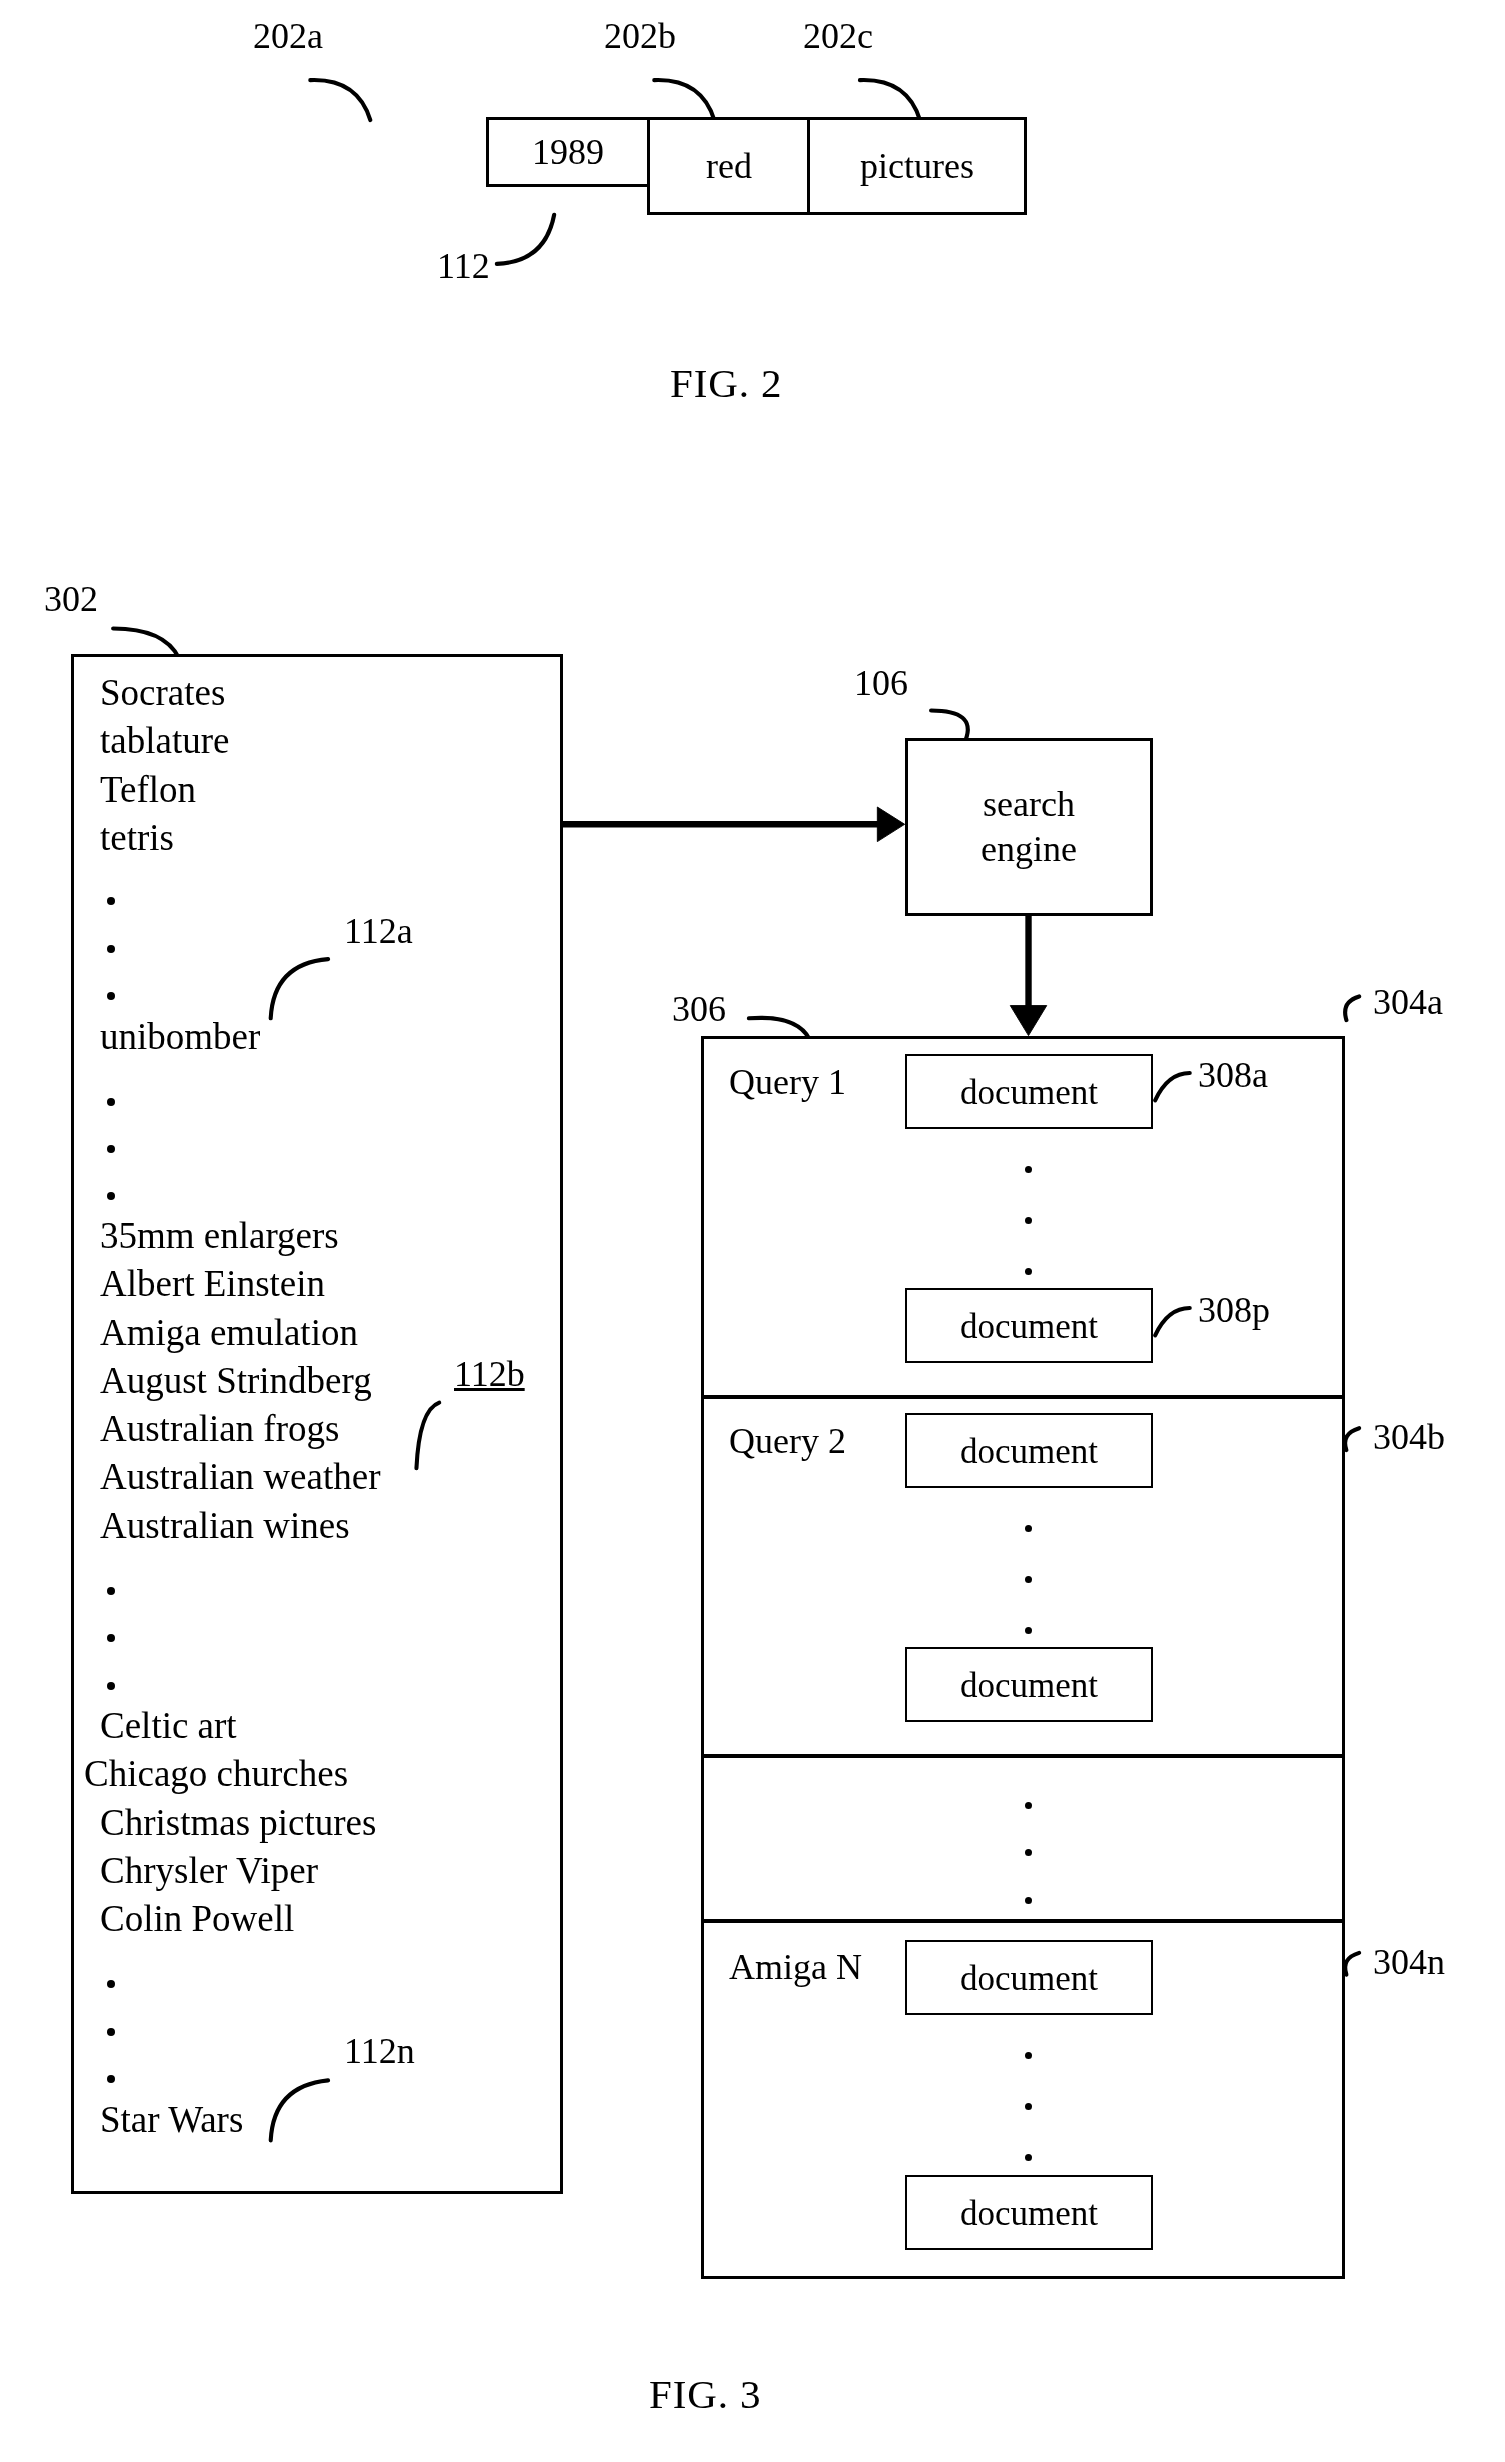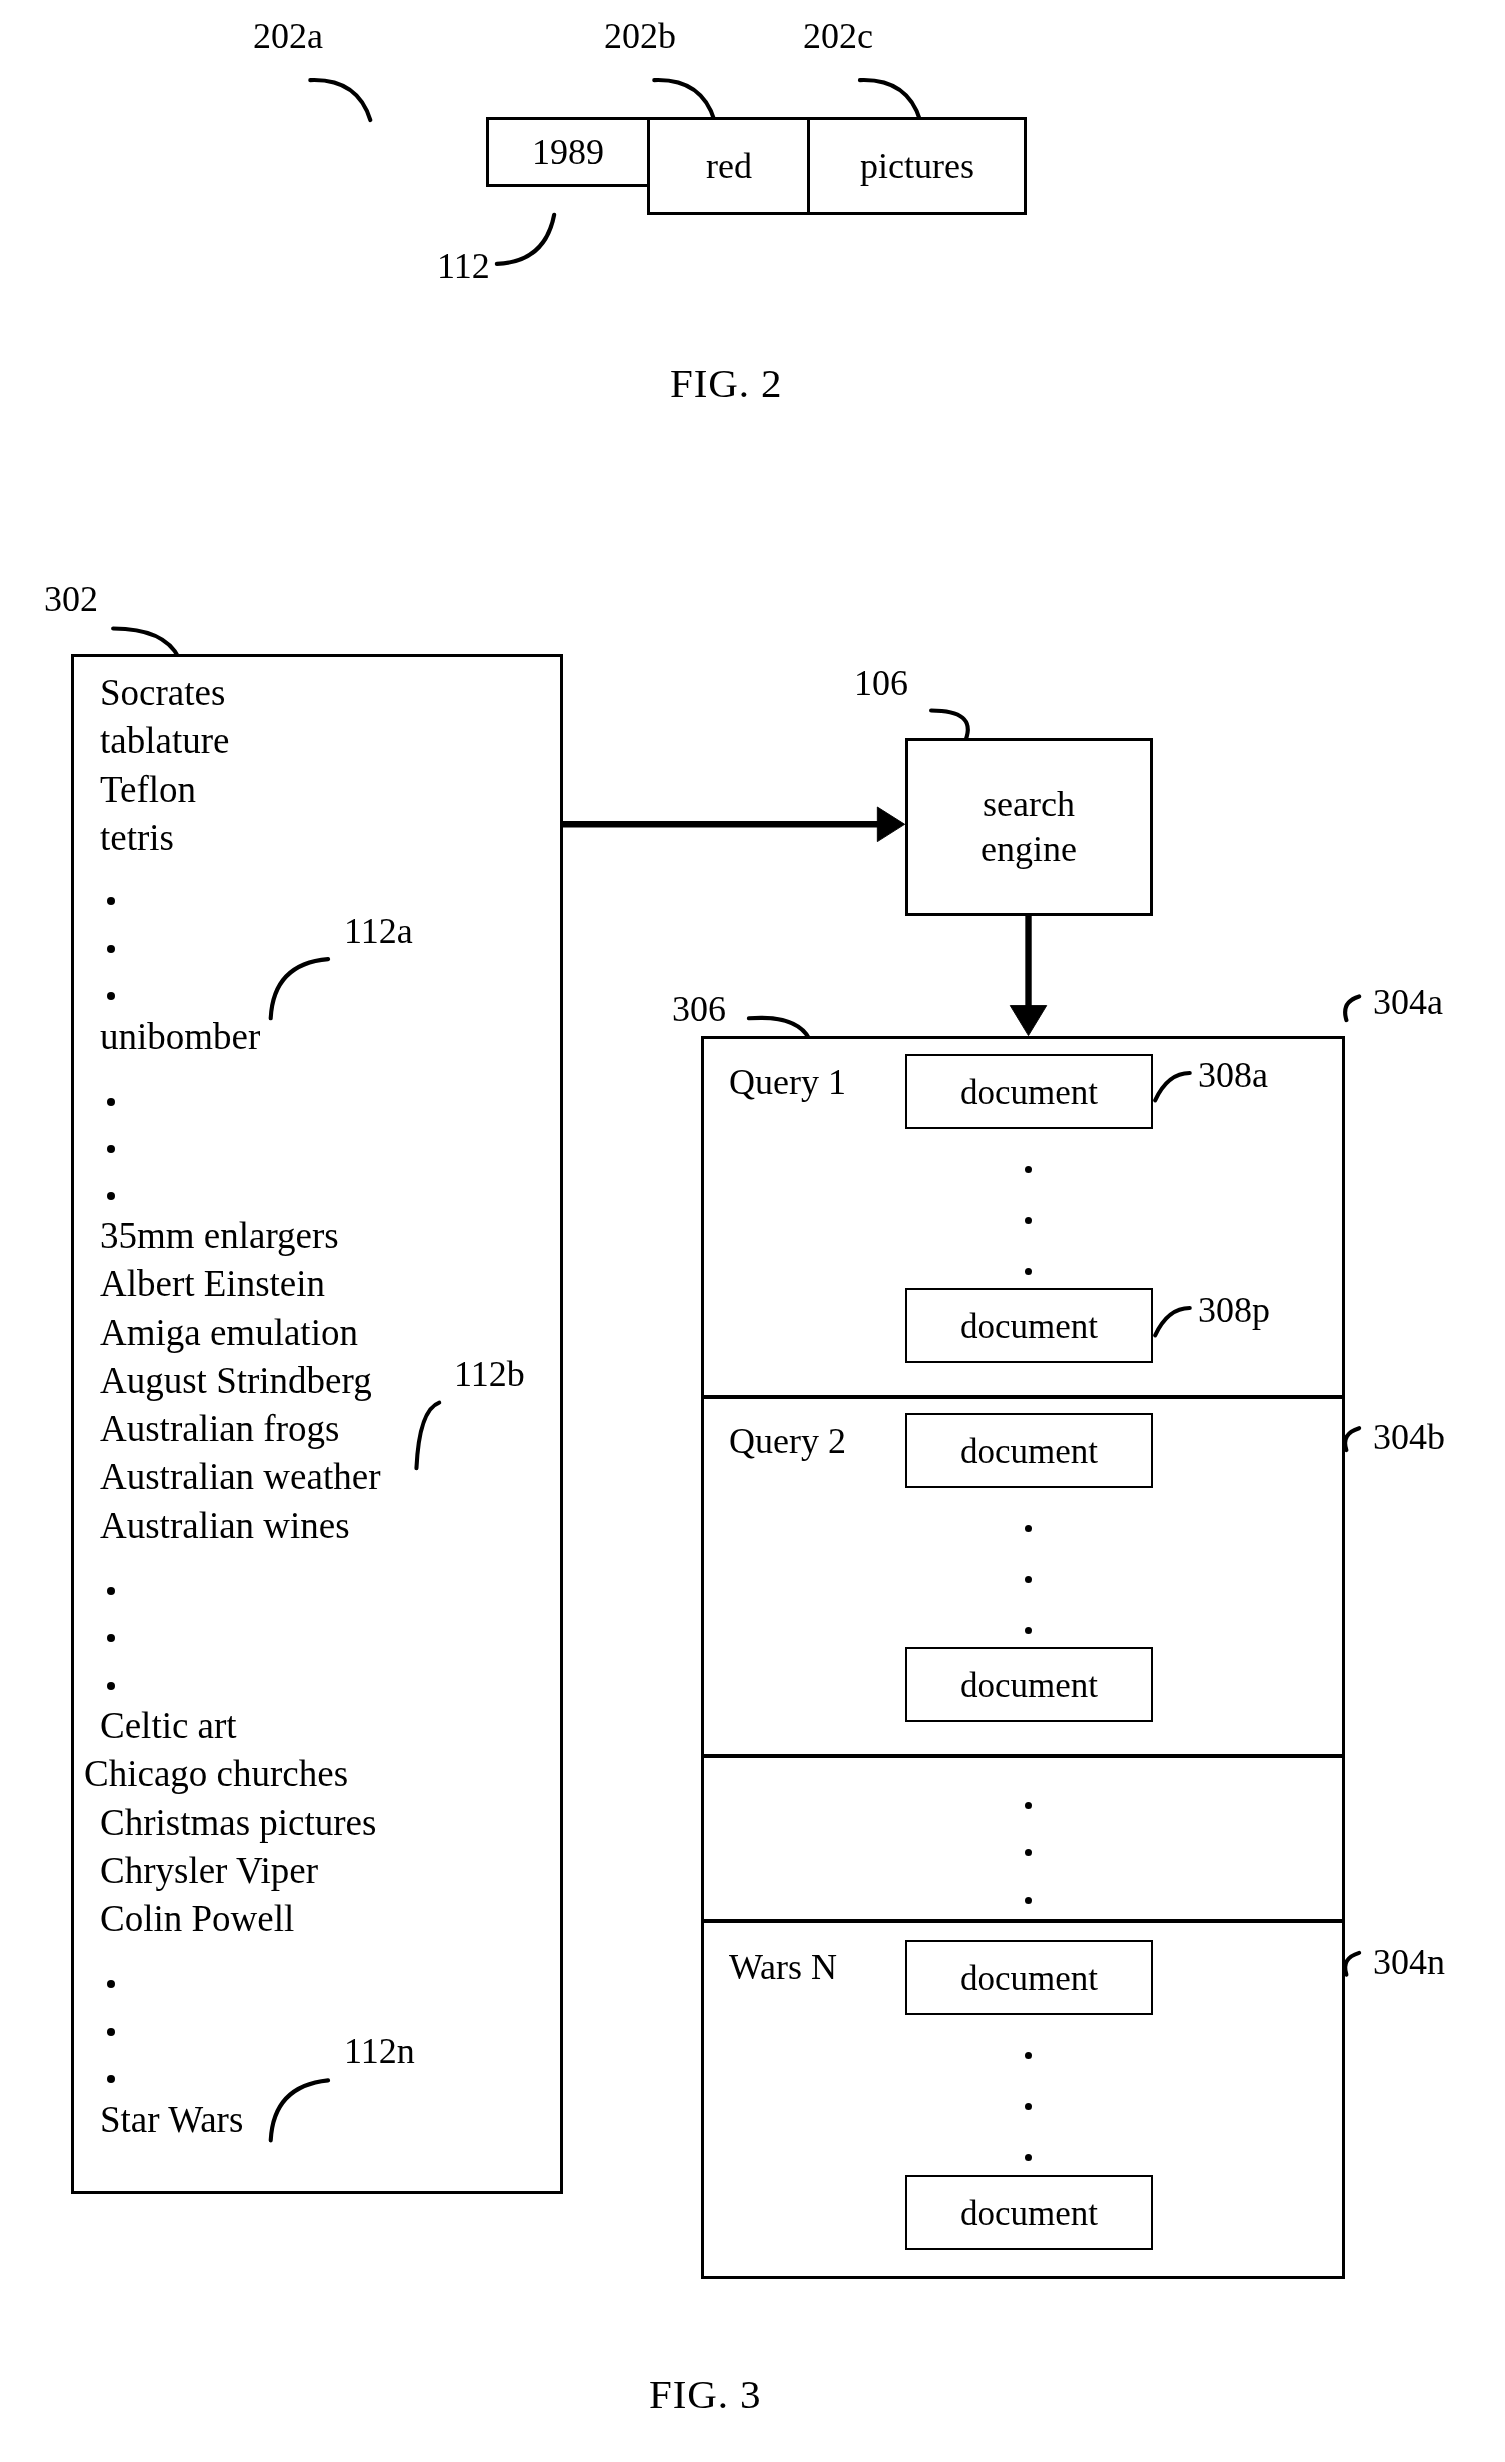--- a/index.html
+++ b/index.html
@@ -173,21 +173,21 @@
     <div class="dot" style="left:107px; top:1980px;"></div>
     <div class="dot" style="left:107px; top:2028px;"></div>
     <div class="dot" style="left:107px; top:2075px;"></div>
     <div class="txt term" style="left:100px; top:2101px;">Star Wars</div>
 
     <div class="txt ref" style="left:344px; top:913px;">112a</div>
     <svg class="leader" style="left:0; top:0; width:1506px; height:2462px;" viewBox="0 0 1653 2703" width="1506" height="2462">
       <path d="M 297 1118 Q 300 1058 360 1053"></path>
     </svg>
 
-    <div class="txt ref" style="left:454px; top:1356px;">112b</div>
+    <div class="txt ref" style="left:454px; top:1356px;text-decoration:underline;">112b</div>
     <svg class="leader" style="left:0; top:0; width:1506px; height:2462px;" viewBox="0 0 1653 2703" width="1506" height="2462">
       <path d="M 457 1612 Q 460 1548 482 1540"></path>
     </svg>
 
     <div class="txt ref" style="left:344px; top:2033px;">112n</div>
     <svg class="leader" style="left:0; top:0; width:1506px; height:2462px;" viewBox="0 0 1653 2703" width="1506" height="2462">
       <path d="M 297 2350 Q 300 2290 360 2284"></path>
     </svg>
 
     <svg class="arrow" style="left:0; top:0; width:1506px; height:2462px;" viewBox="0 0 1653 2703" width="1506" height="2462">
@@ -262,21 +262,21 @@
 
     <div class="txt ref" style="left:1373px; top:1419px;">304b</div>
     <svg class="leader" style="left:0; top:0; width:1506px; height:2462px;" viewBox="0 0 1653 2703" width="1506" height="2462">
       <path d="M 1478 1592 Q 1472 1574 1492 1568"></path>
     </svg>
 
     <div class="dot-sm" style="left:1025px; top:1802px;"></div>
     <div class="dot-sm" style="left:1025px; top:1849px;"></div>
     <div class="dot-sm" style="left:1025px; top:1897px;"></div>
 
-    <div class="txt query-label" style="left:729px; top:1949px;">Wars N</div>
+    <div class="txt query-label" style="left:729px; top:1949px;">Amiga N</div>
 
     <div class="thinbox" style="left:905px; top:1940px; width:248px; height:75px;">
       <div class="txt doc-label" style="left:50%; top:50%; transform:translate(-50%,-50%);">document</div>
     </div>
     <div class="dot-sm" style="left:1025px; top:2052px;"></div>
     <div class="dot-sm" style="left:1025px; top:2103px;"></div>
     <div class="dot-sm" style="left:1025px; top:2154px;"></div>
     <div class="thinbox" style="left:905px; top:2175px; width:248px; height:75px;">
       <div class="txt doc-label" style="left:50%; top:50%; transform:translate(-50%,-50%);">document</div>
     </div>

